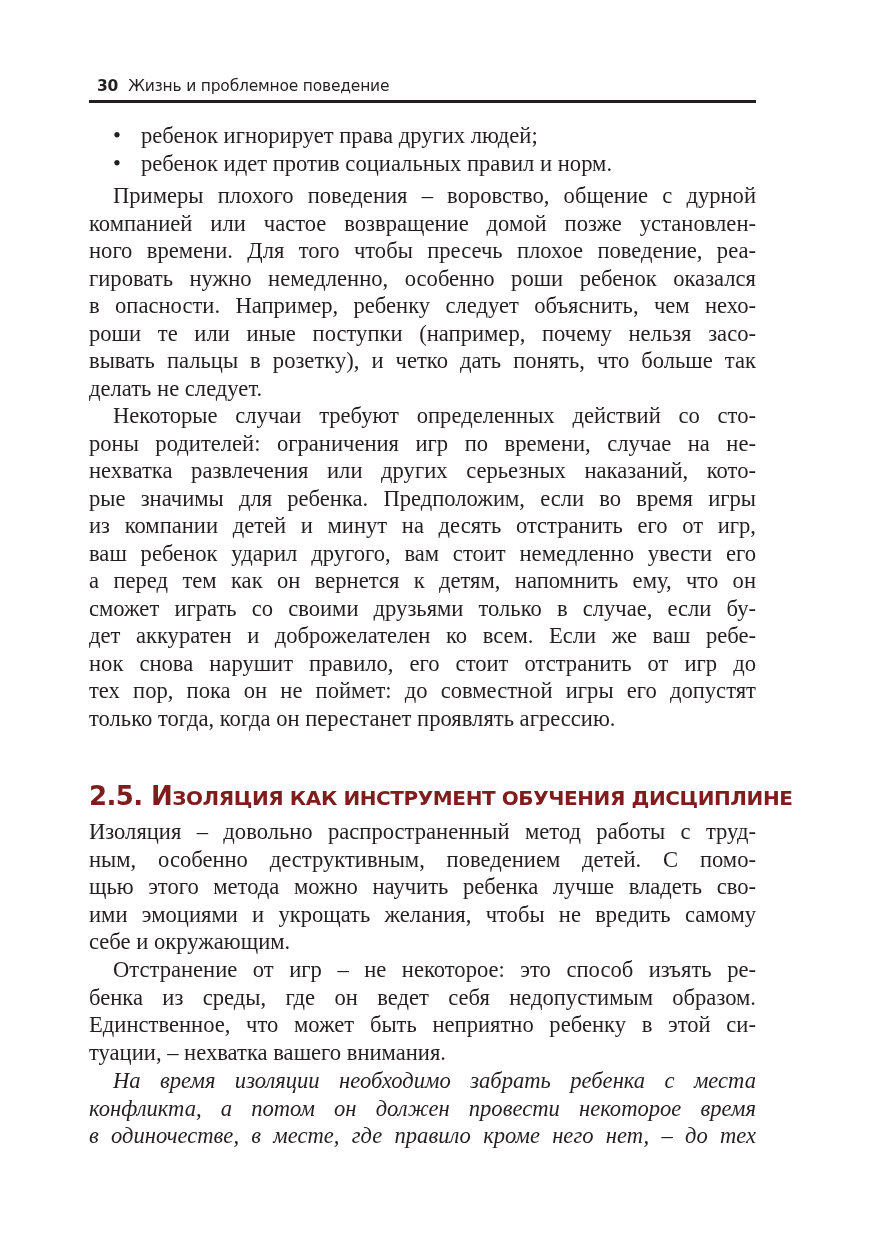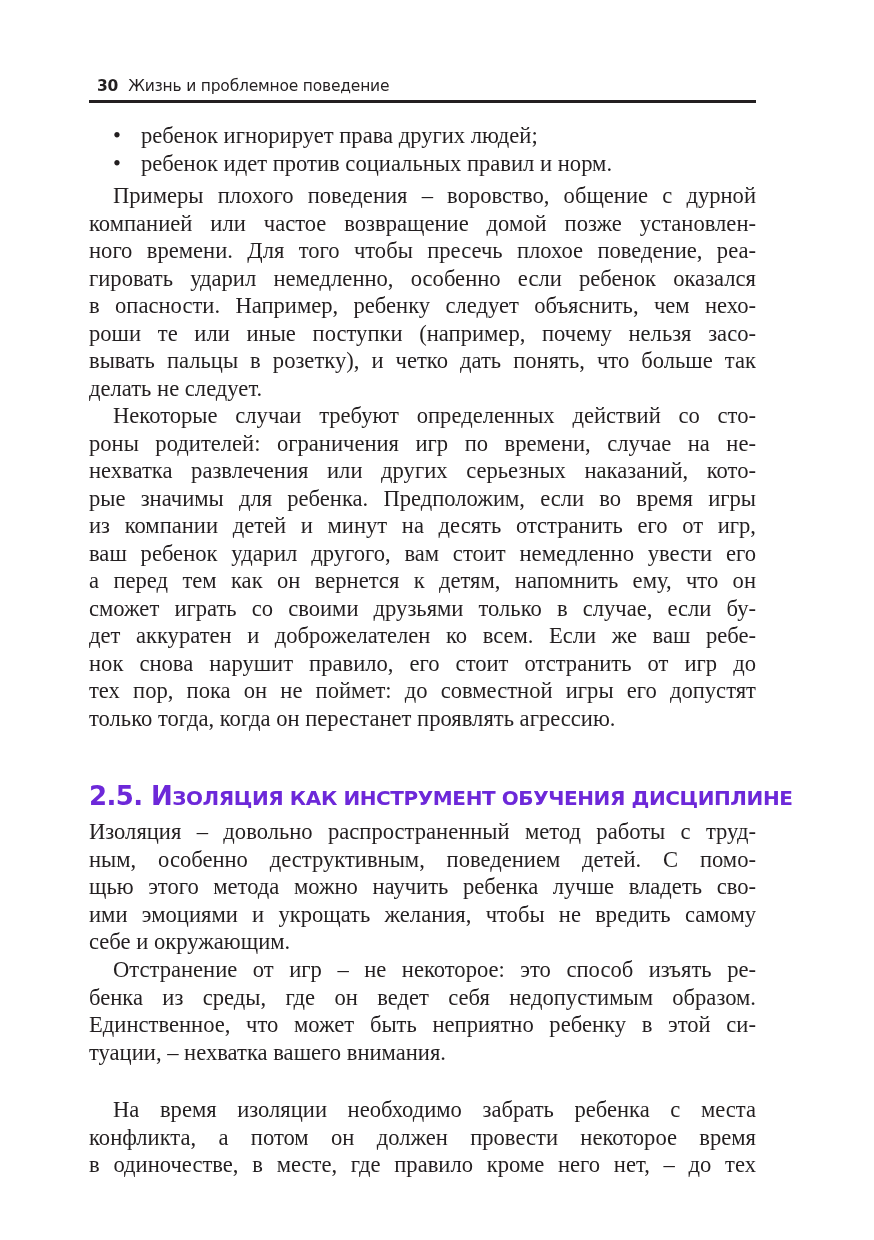--- a/index.html
+++ b/index.html
@@ -13,46 +13,46 @@
     font-family: "Liberation Serif", serif; font-size: 22.6px; line-height: 27.5px; color: #231f20; }
   .line { display: block; white-space: nowrap; text-align: justify; text-align-last: justify; height: 27.5px; }
   .line.last { text-align-last: left; }
   .indent { padding-left: 24px; }
   .bullets { top: 122px; }
   .bullet { position: relative; padding-left: 52px; text-align-last: left; }
   .bullet .dot { position: absolute; left: 24px; top: 0; }
   .p1 { top: 182px; }
   .p2 { top: 402px; }
   .heading { position: absolute; top: 776px; left: 0; width: 667px; white-space: nowrap;
-    font-family: "DejaVu Sans", sans-serif; font-weight: bold; font-size: 26px; line-height: 40px; color: #6d28d9; letter-spacing: -0.6px; }
+    font-family: "DejaVu Sans", sans-serif; font-weight: bold; font-size: 26px; line-height: 40px; color: #7f1d1d; letter-spacing: -0.6px; }
   .heading .sc { font-size: 20px; letter-spacing: -0.4px; }
   .p3 { top: 818px; }
   .p4 { top: 956px; }
-  .p5 { top: 1096px; }
+  .p5 { top: 1067px; font-style: italic; }
 </style>
 </head>
 <body>
 
 <div class="page">
 
   <div class="running-head">
     <span class="num">30</span><span>Жизнь и проблемное поведение</span>
   </div>
   <div class="rule"></div>
 
   <div class="body bullets">
     <span class="line bullet"><span class="dot">•</span><span>ребенок игнорирует права других людей;</span></span>
     <span class="line bullet"><span class="dot">•</span><span>ребенок идет против социальных правил и норм.</span></span>
   </div>
 
   <div class="body p1">
     <span class="line indent">Примеры плохого поведения – воровство, общение с дурной</span>
     <span class="line">компанией или частое возвращение домой позже установлен-</span>
     <span class="line">ного времени. Для того чтобы пресечь плохое поведение, реа-</span>
-    <span class="line">гировать ударил немедленно, особенно если ребенок оказался</span>
+    <span class="line">гировать нужно немедленно, особенно роши ребенок оказался</span>
     <span class="line">в опасности. Например, ребенку следует объяснить, чем нехо-</span>
     <span class="line">роши те или иные поступки (например, почему нельзя засо-</span>
     <span class="line">вывать пальцы в розетку), и четко дать понять, что больше так</span>
     <span class="line last">делать не следует.</span>
   </div>
 
   <div class="body p2">
     <span class="line indent">Некоторые случаи требуют определенных действий со сто-</span>
     <span class="line">роны родителей: ограничения игр по времени, случае на не-</span>
     <span class="line">нехватка развлечения или других серьезных наказаний, кото-</span>

